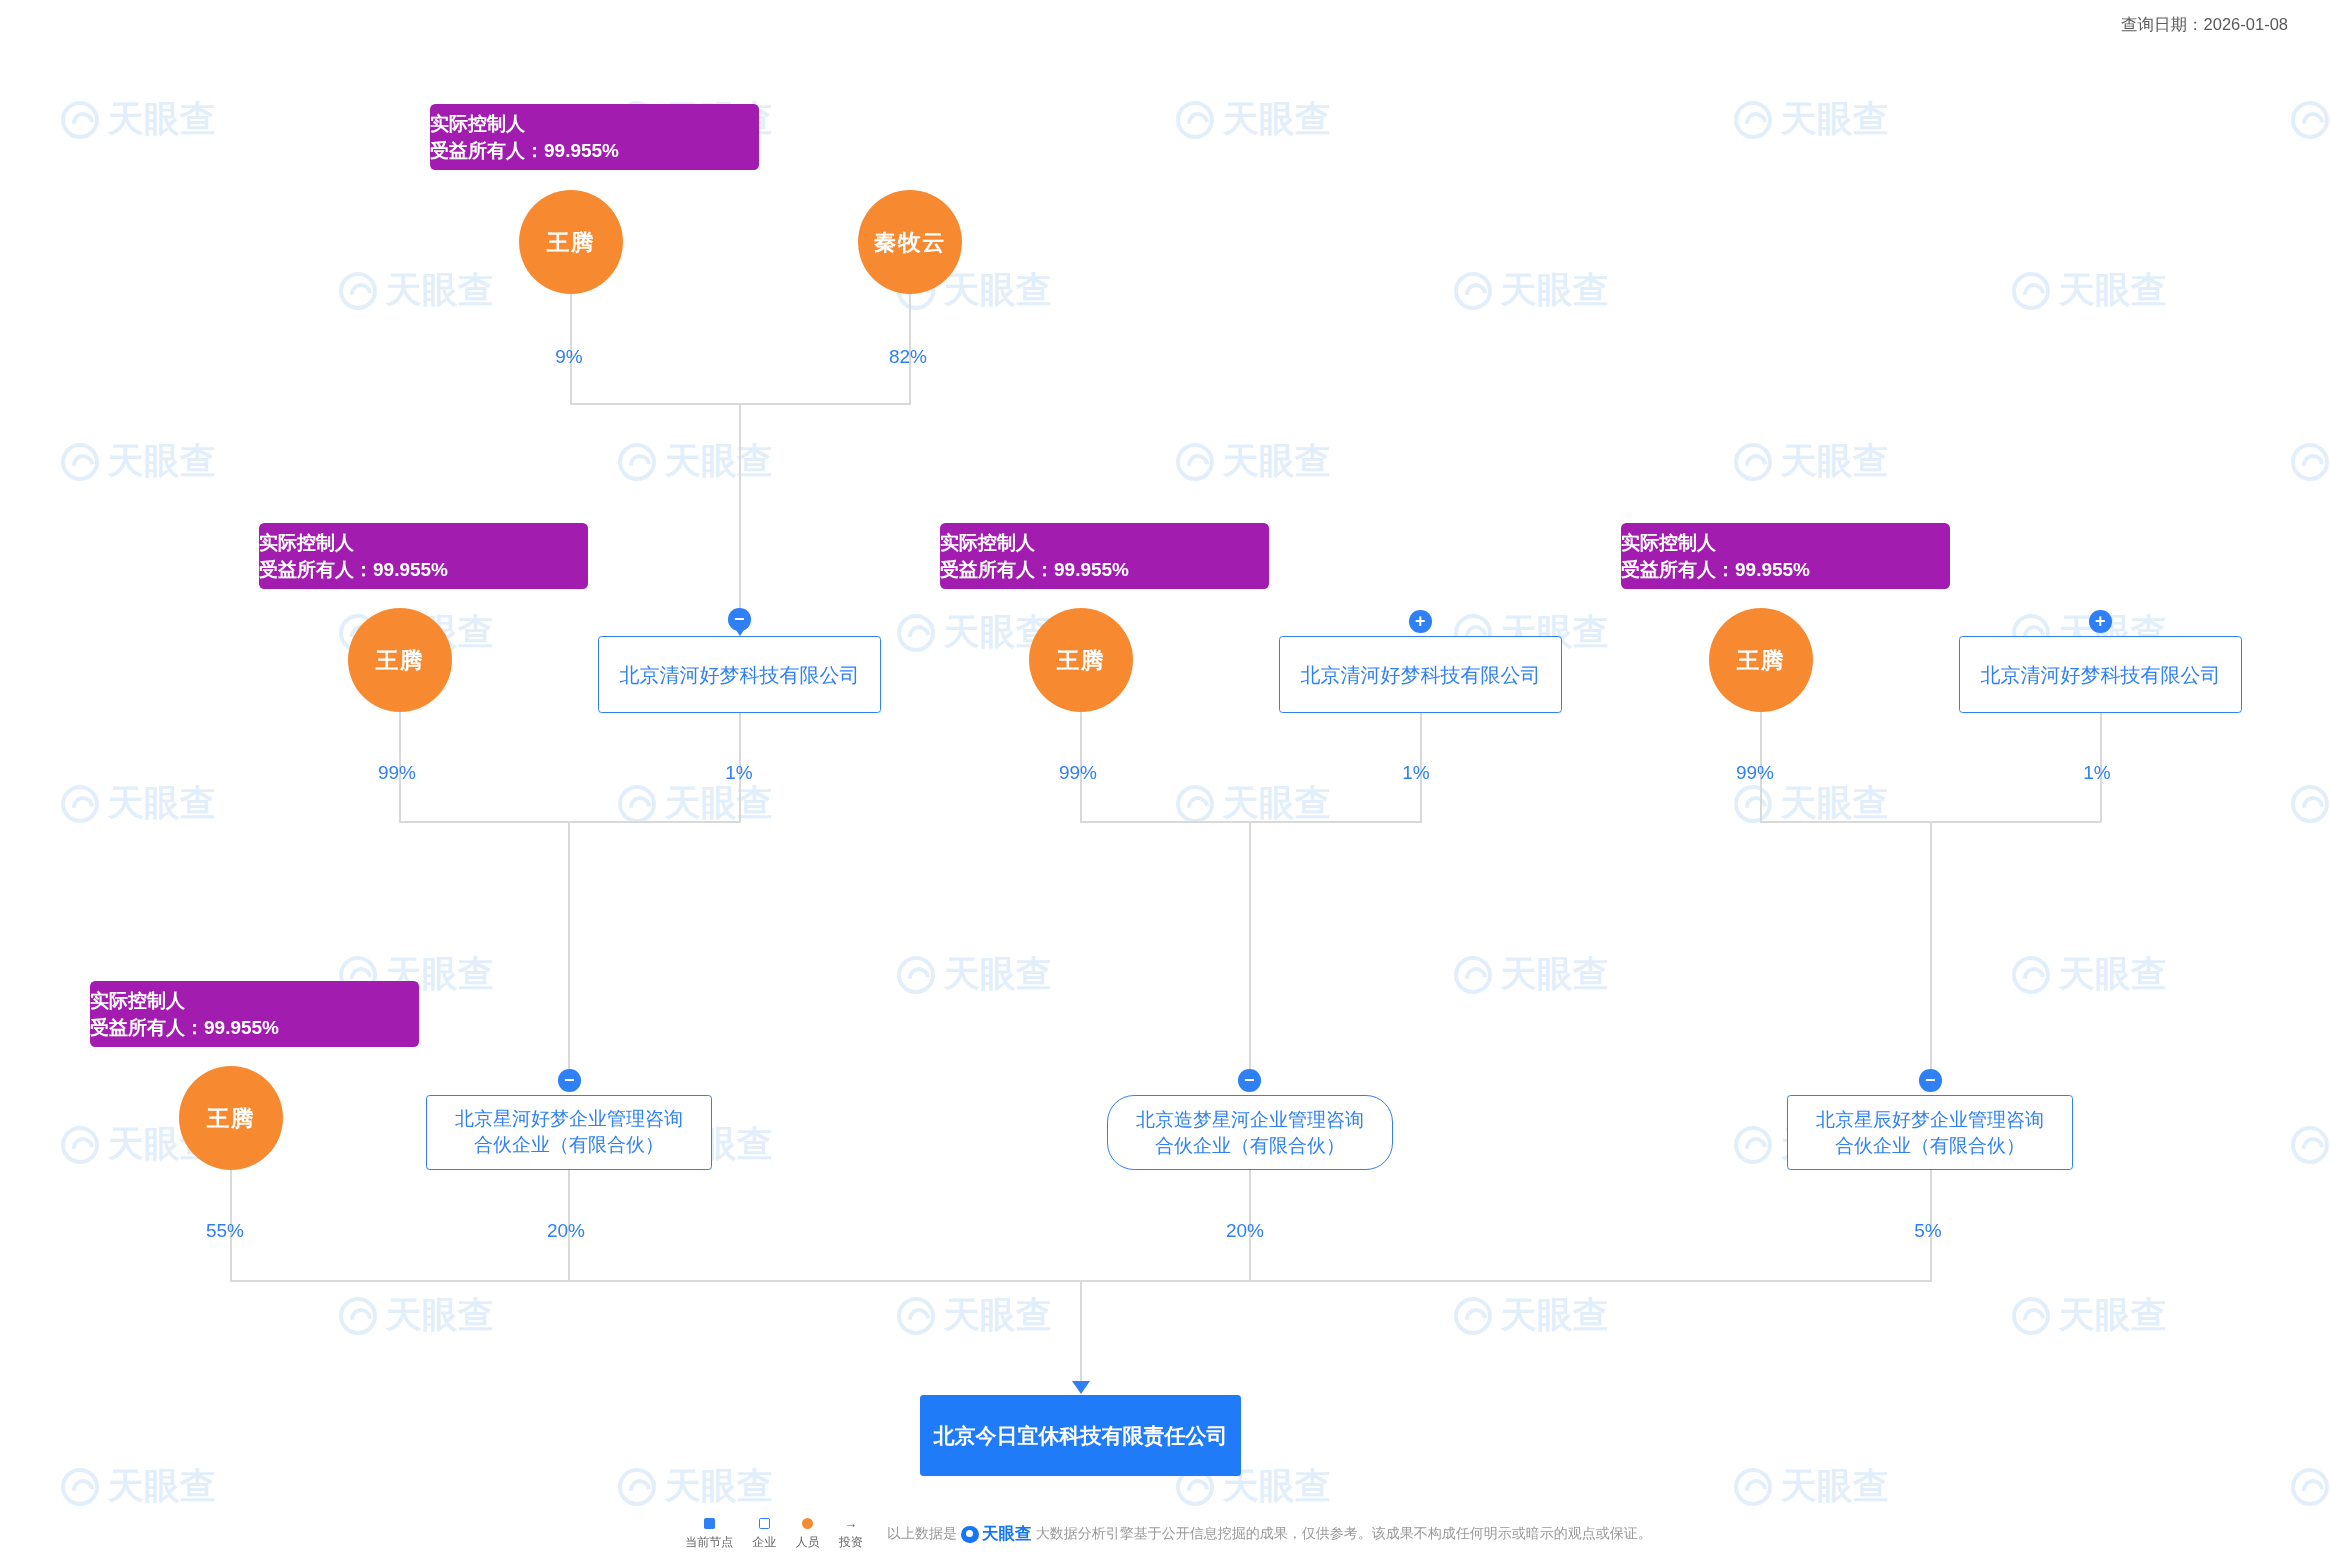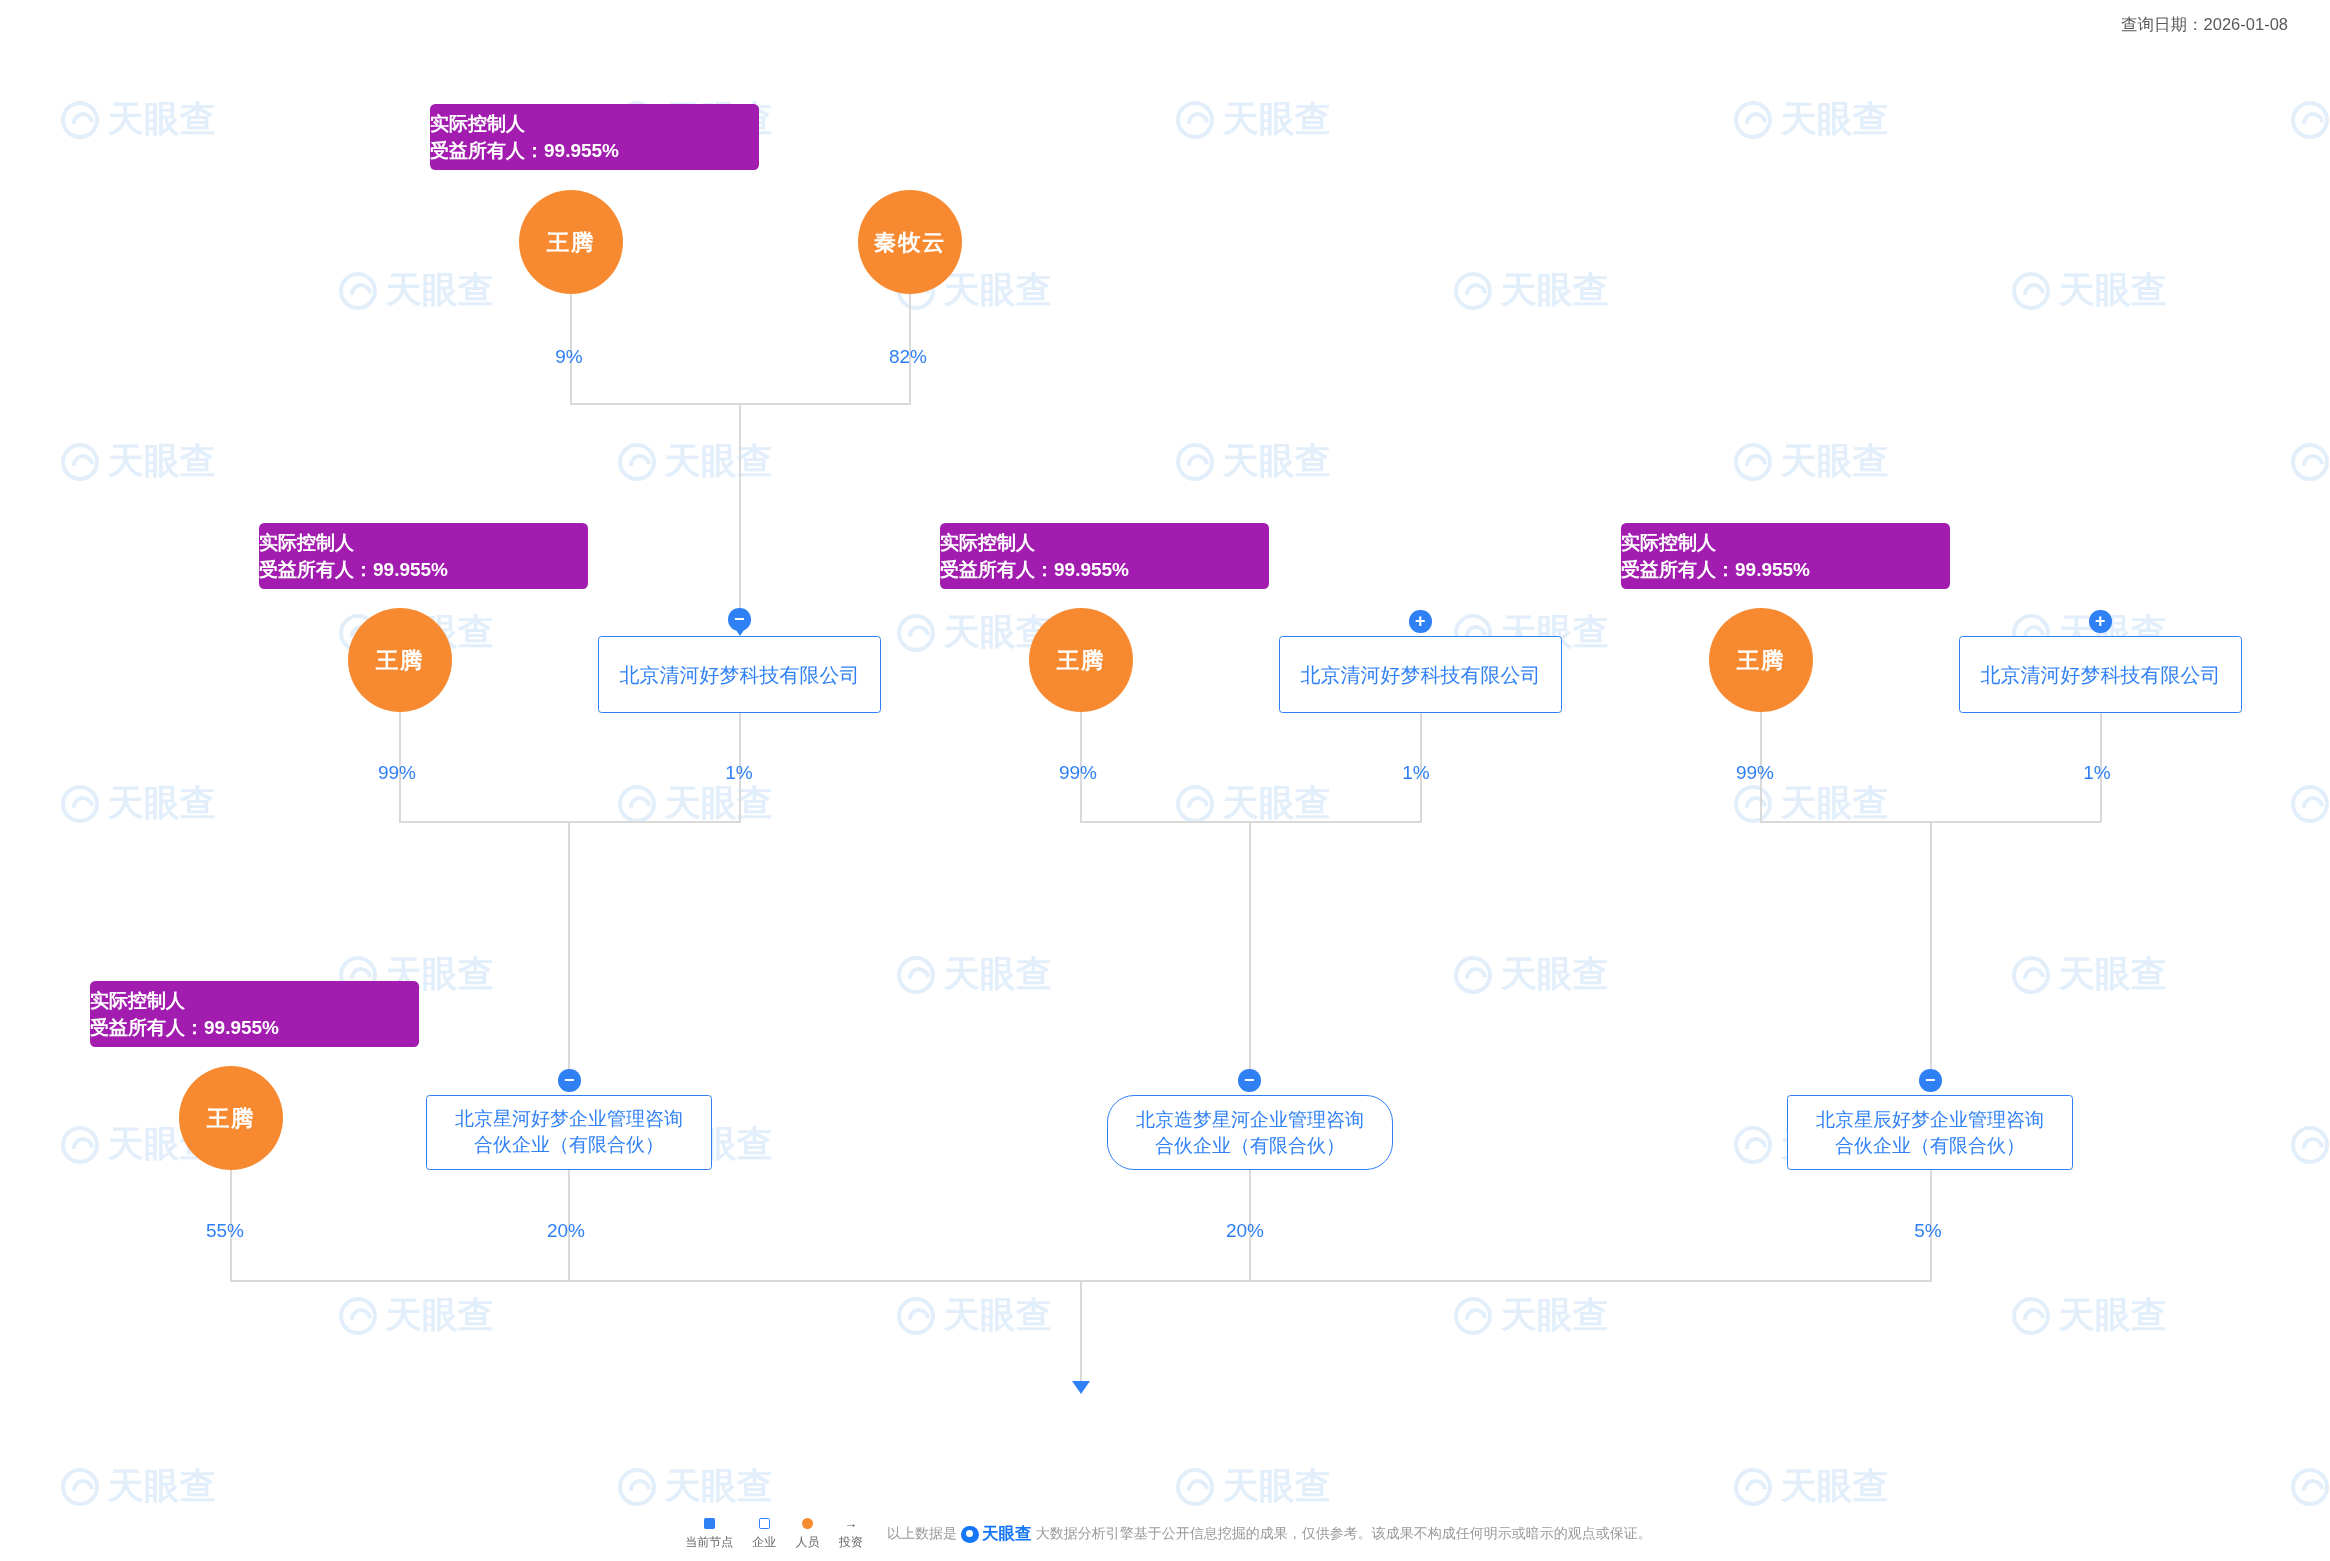--- a/index.html
+++ b/index.html
@@ -180,20 +180,23 @@
   </div>
   <div class="cbox" style="left:1107px;top:1095px;width:286px;height:75px;font-size:19px;border-radius:27px;">
     <span>北京造梦星河企业管理咨询</span>
     <span>合伙企业（有限合伙）</span>
   </div>
   <div class="cbox" style="left:1787px;top:1095px;width:286px;height:75px;font-size:19px;">
     <span>北京星辰好梦企业管理咨询</span>
     <span>合伙企业（有限合伙）</span>
   </div>
 
+  <div class="cbox current" style="left:920px;top:1395px;width:321px;height:81px;">
+    <span>北京今日宜休科技有限责任公司</span>
+  </div>
 
   <div class="expander" style="left:728px;top:608px;">
       <span>−</span>
     </div>
   <div class="expander" style="left:1409px;top:610px;">
       <span>+</span>
     </div>
   <div class="expander" style="left:2089px;top:610px;">
       <span>+</span>
     </div>

